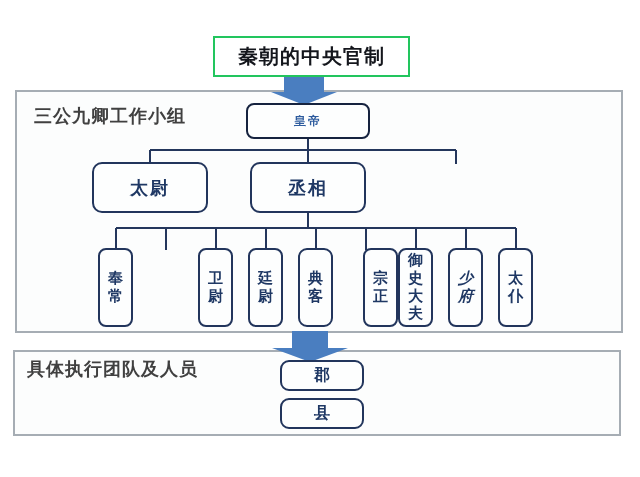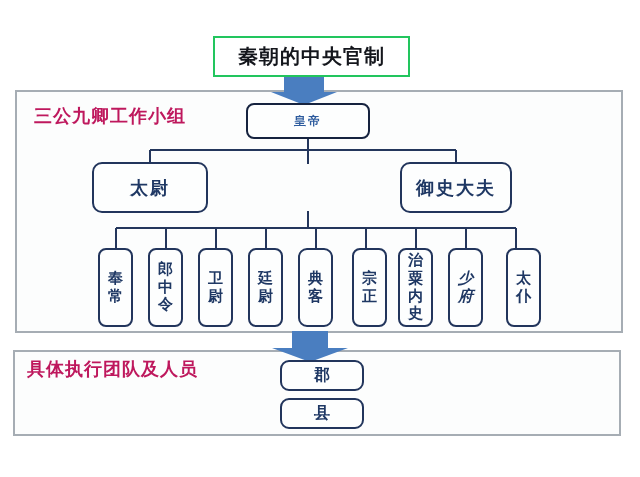--- a/index.html
+++ b/index.html
@@ -18,21 +18,21 @@
     border: 2px solid #a6adb4;
     box-sizing: border-box;
     z-index: 0;
   }
   .section-middle { left: 15px; top: 90px;  width: 608px; height: 243px; }
   .section-bottom { left: 13px; top: 350px; width: 608px; height: 86px;  }
   .section-label {
     position: absolute;
     font-weight: bold;
     font-size: 18px;
-    color: #be185d;
+    color: #404040;
     letter-spacing: 1px;
     white-space: nowrap;
     z-index: 3;
   }
   .label-middle { left: 34px; top: 104px; }
   .label-bottom { left: 27px; top: 357px; }
   
   .title-box {
     position: absolute;
     left: 213px; top: 36px;
@@ -83,22 +83,22 @@
     top: 248px; width: 35px; height: 79px;
     border-radius: 8px; font-size: 15px;
   }
   .node-minister .vtext {
     width: 1.05em;
     word-break: break-all;
     line-height: 1.18;
     text-align: center;
   }
   .m-0 { left: 98px; justify-content: center;  } .m-1 { left: 148px; } .m-2 { left: 198px; }
-  .m-3 { left: 248px; } .m-4 { left: 298px; border-radius: 9px; } .m-5 { left: 352px; }
-  .m-6 { left: 398px; } .m-7 { left: 448px; font-style: italic; } .m-8 { left: 498px; margin-left: 8px; }
+  .m-3 { left: 248px; } .m-4 { left: 298px; border-radius: 9px; } .m-5 { left: 363px; }
+  .m-6 { left: 398px; } .m-7 { left: 448px; font-style: italic; } .m-8 { left: 498px; }
   .node-local { left: 280px; width: 84px; height: 31px; border-radius: 9px; font-size: 16px; }
   .local-0 { top: 360px; }
   .local-1 { top: 398px; }
 </style>
 </head>
 <body>
 
 <div class="stage">
 
   <div class="title-box">
@@ -132,44 +132,41 @@
     </g>
   </svg>
 
   <div class="node node-emperor">
     <span>皇帝</span>
   </div>
 
   <div class="node node-duke duke-0">
     <span>太尉</span>
   </div>
-  <div class="node node-duke duke-2">
-    <span>御史大夫</span>
+  <div class="node node-duke duke-1">
+    <span>丞相</span>
   </div>
 
   <div class="node node-minister m-0">
     <span class="vtext">奉常</span>
-  </div>
-  <div class="node node-minister m-1">
-    <span class="vtext">郎中令</span>
   </div>
   <div class="node node-minister m-2">
     <span class="vtext">卫尉</span>
   </div>
   <div class="node node-minister m-3">
     <span class="vtext">廷尉</span>
   </div>
   <div class="node node-minister m-4">
     <span class="vtext">典客</span>
   </div>
   <div class="node node-minister m-5">
     <span class="vtext">宗正</span>
   </div>
   <div class="node node-minister m-6">
-    <span class="vtext">治粟内史</span>
+    <span class="vtext">御史大夫</span>
   </div>
   <div class="node node-minister m-7">
     <span class="vtext">少府</span>
   </div>
   <div class="node node-minister m-8">
     <span class="vtext">太仆</span>
   </div>
 
   <div class="arrow-part stem arrow2-stem"></div>
   <div class="arrow-part head arrow2-head"></div>

